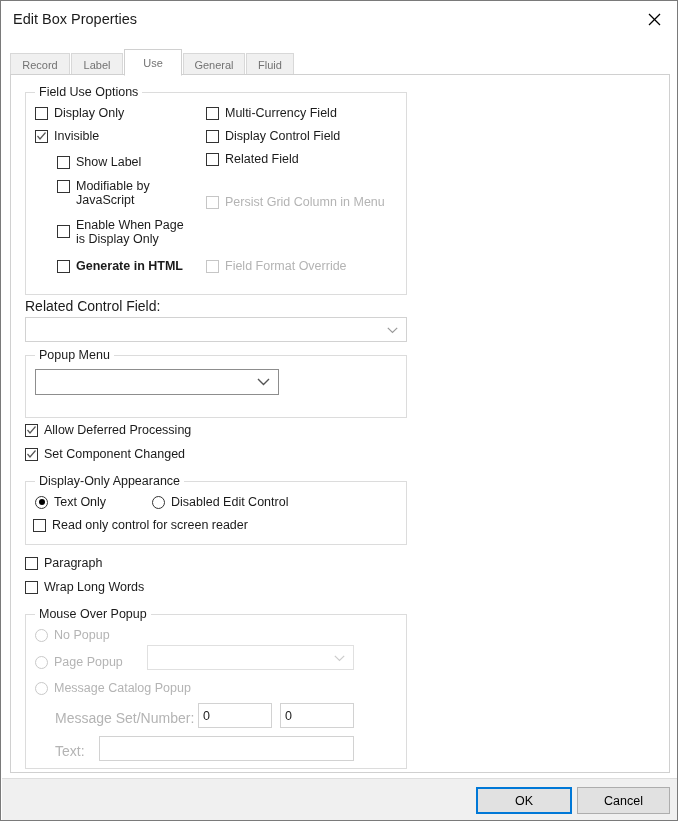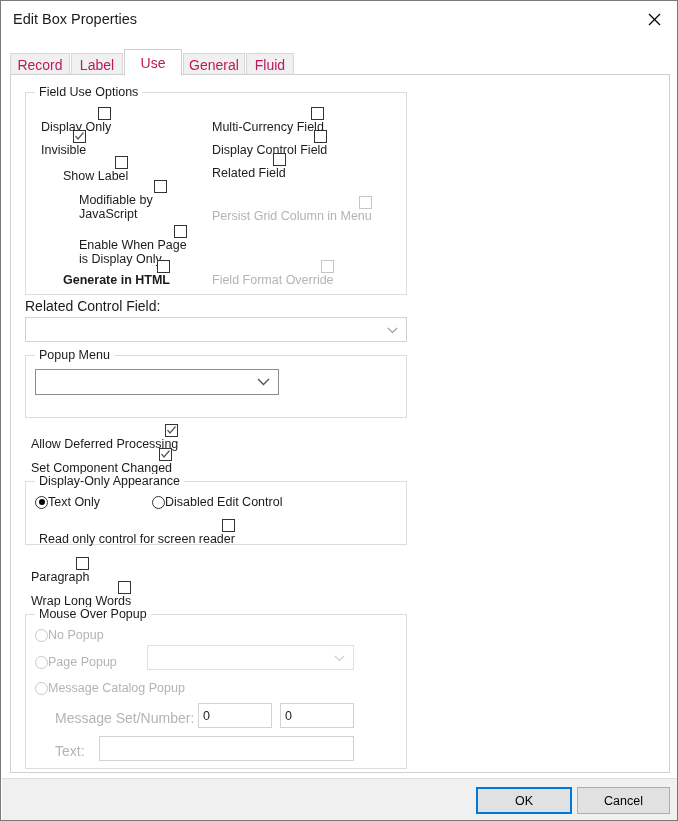--- a/index.html
+++ b/index.html
@@ -61,22 +61,22 @@
     height: 26px;
   }
   .tab {
     position: absolute;
     top: 4px;
     height: 22px;
     background: #f0f0f0;
     border: 1px solid #d8d8d8;
     border-bottom: none;
     box-sizing: border-box;
-    font-size: 14px;
-    color: #be185d;
+    font-size: 11px;
+    color: #737373;
     display: flex;
     align-items: center;
     justify-content: center;
     white-space: nowrap;
     cursor: default;
   }
   .tab.active {
     top: 0px;
     height: 27px;
     background: #ffffff;
@@ -136,24 +136,23 @@
     padding: 0 4px;
     font-size: 12.5px;
     color: #1b1b1b;
     white-space: nowrap;
   }
 
   
   .cb {
     position: absolute;
     display: flex;
-    align-items: flex-end;
+    align-items: flex-start;
     cursor: default;
     white-space: nowrap;
-    flex-direction: column;
   }
   .cb-box {
     width: 13px; height: 13px;
     border: 1px solid #333333;
     background: #ffffff;
     box-sizing: border-box;
     flex: 0 0 auto;
     position: relative;
     margin-top: 1px;
   }
@@ -185,20 +184,21 @@
     position: relative;
   }
   .rb-circle .dot {
     position: absolute;
     left: 2.5px; top: 2.5px;
     width: 6px; height: 6px;
     border-radius: 50%;
     background: #000000;
   }
   .rb-label {
+    margin-left: 6px;
     font-size: 12.5px;
     color: #1b1b1b;
   }
   .rb.disabled .rb-circle { border-color: #c9c9c9; }
   .rb.disabled .rb-label { color: #b4b4b4; }
 
   
   .combo {
     position: absolute;
     background: #ffffff;

